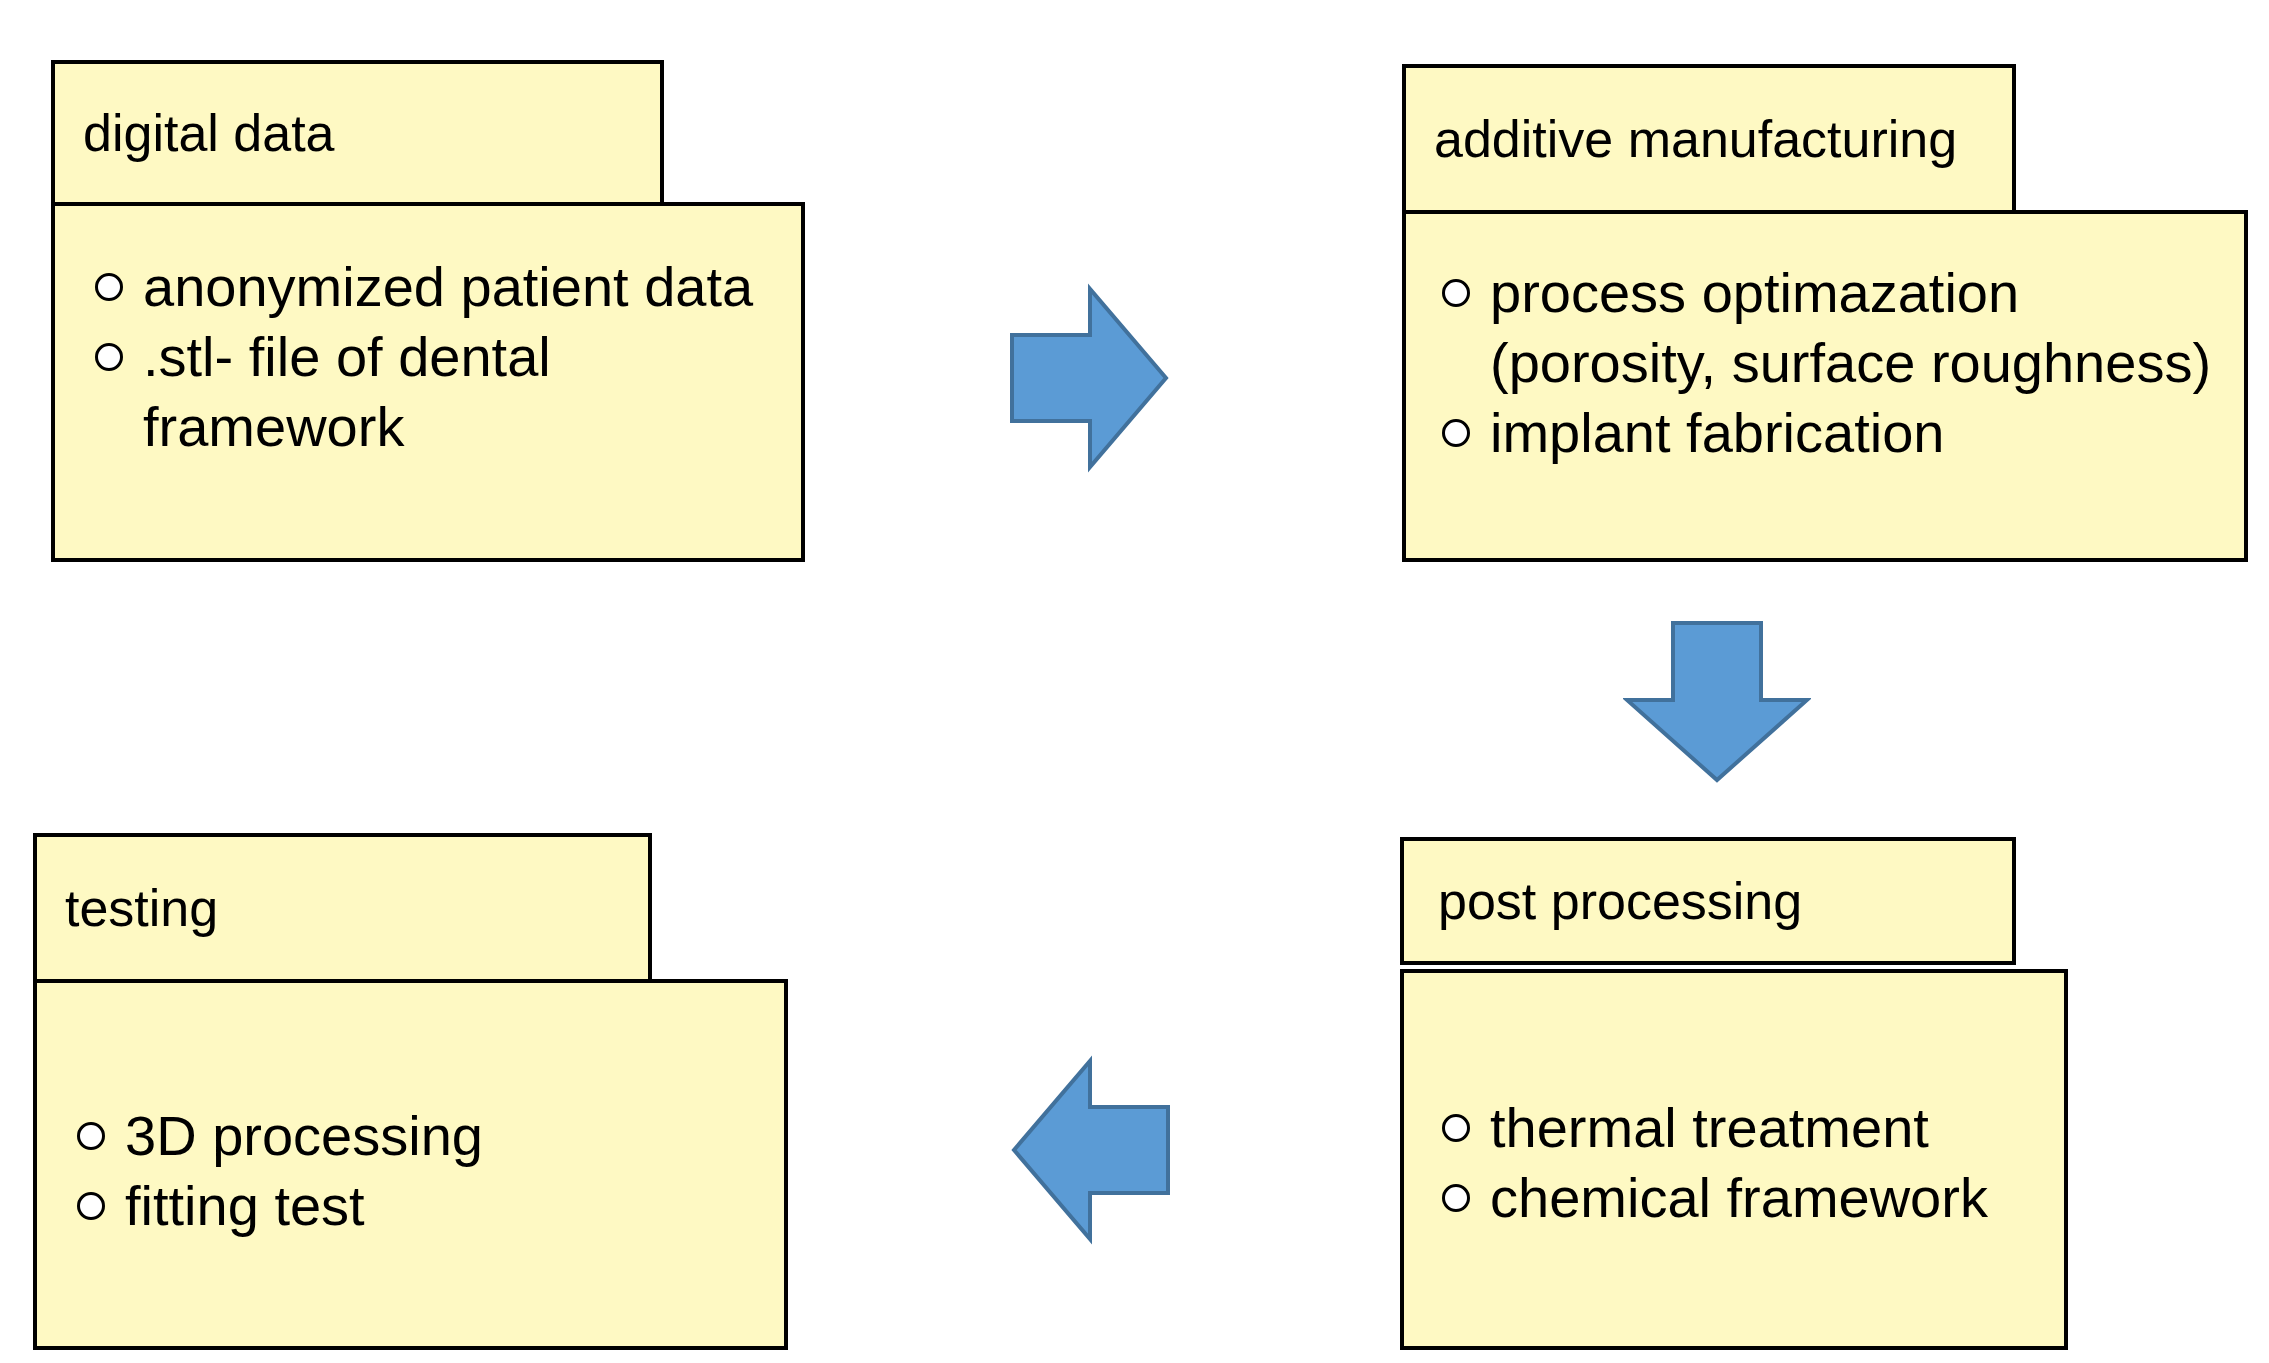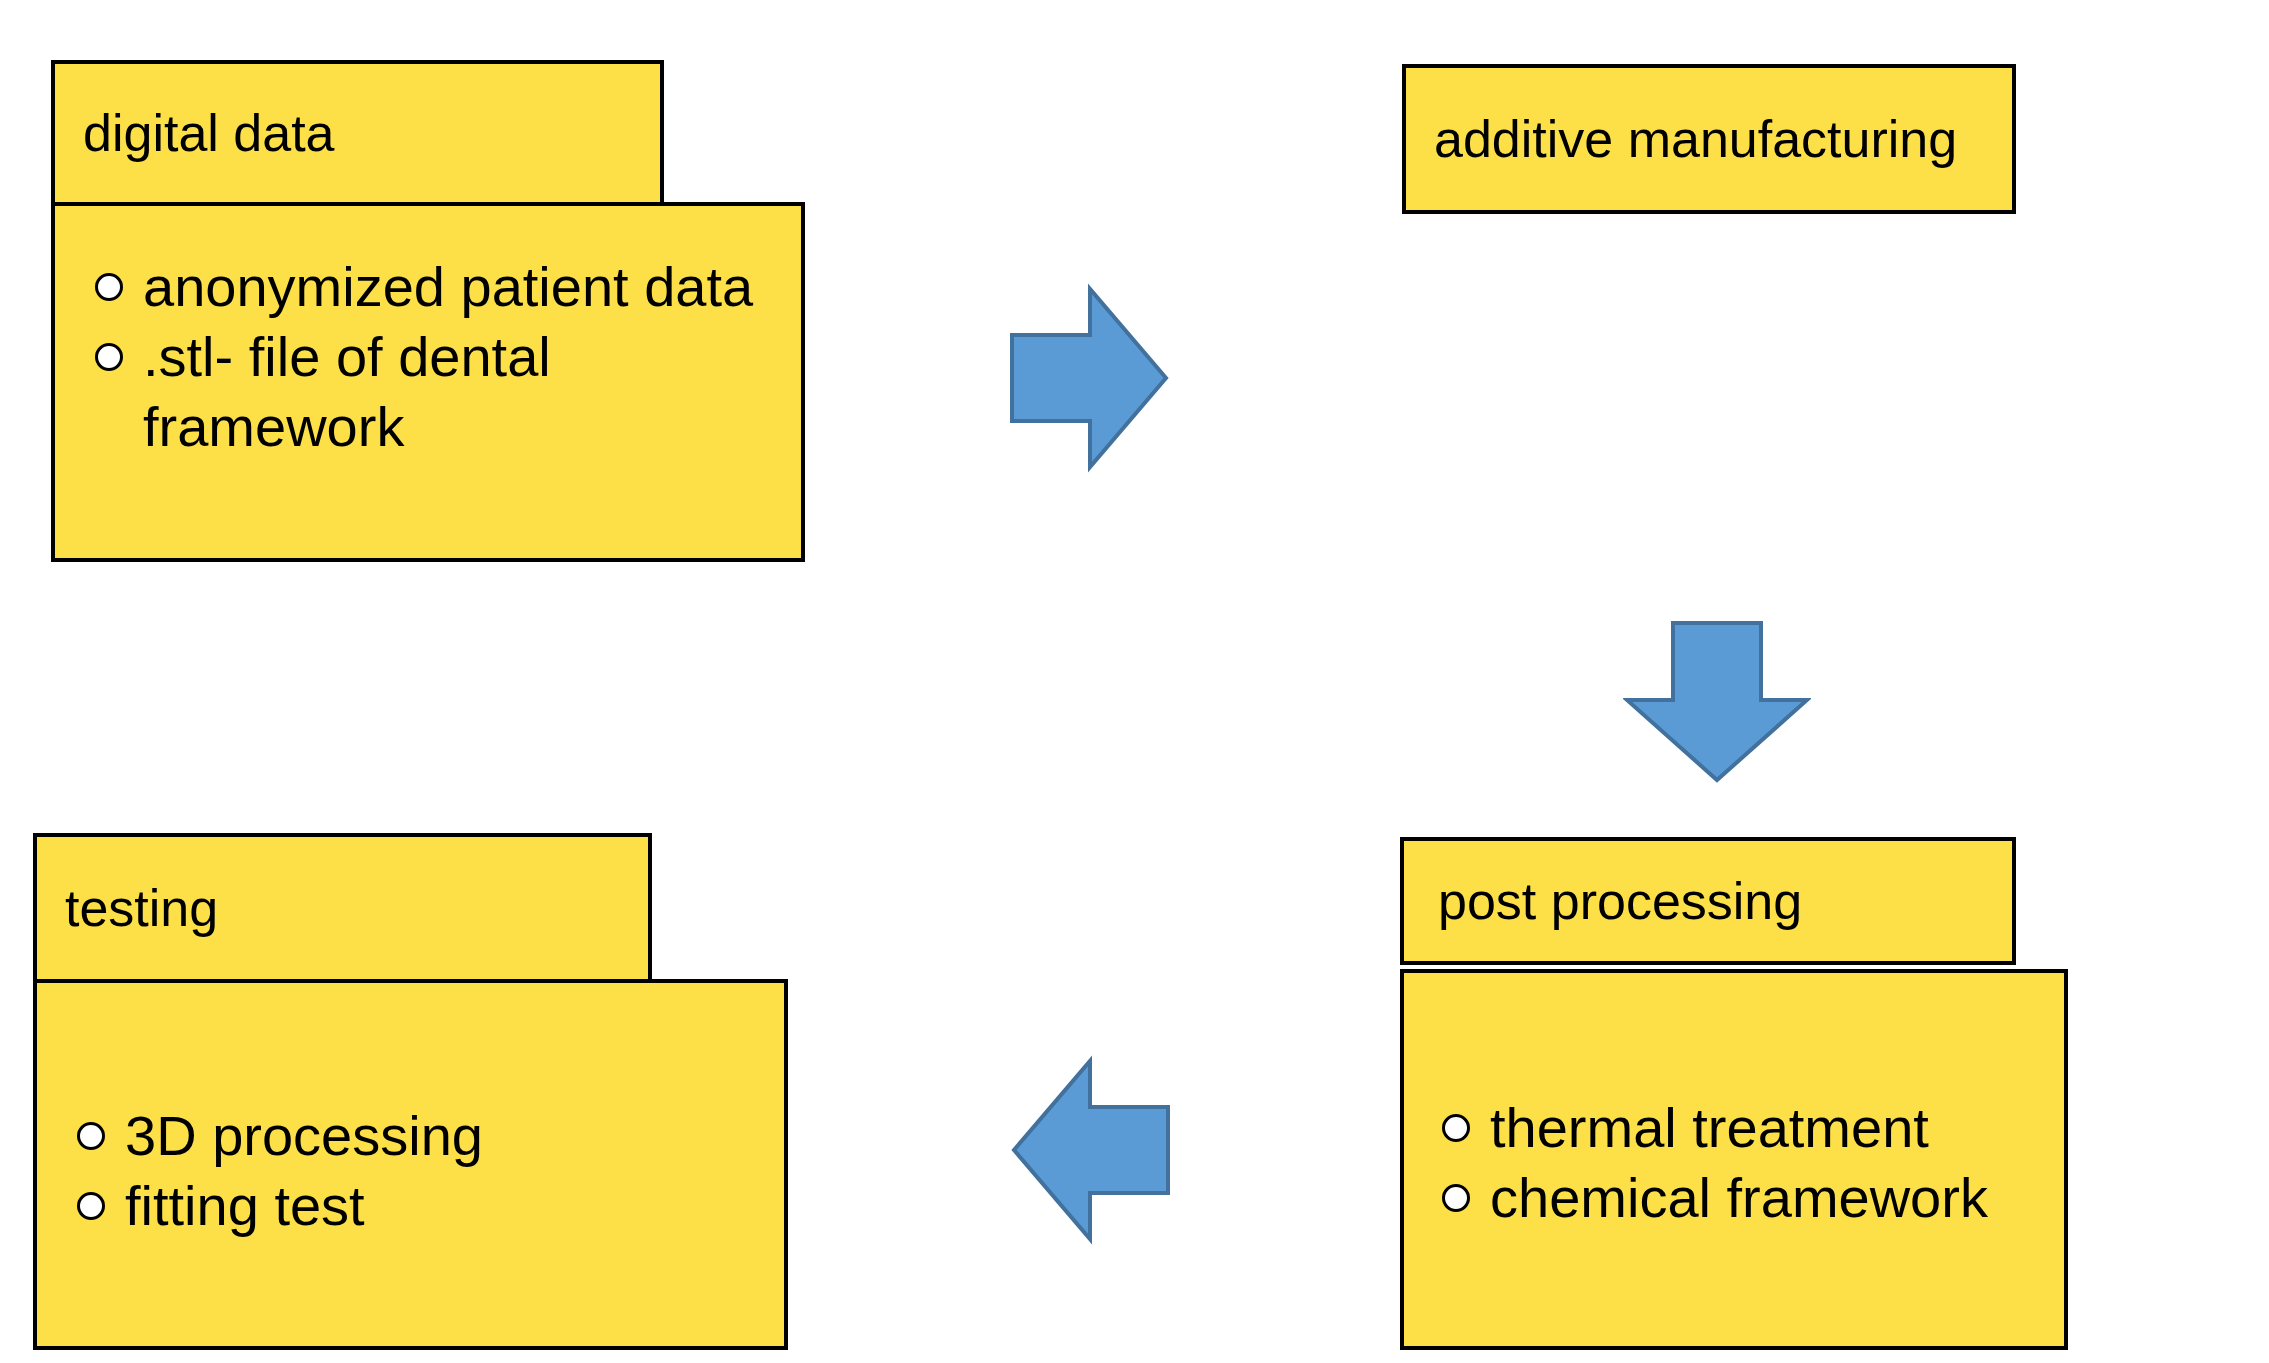--- a/index.html
+++ b/index.html
@@ -7,21 +7,21 @@
     position: relative;
     width: 2269px;
     height: 1363px;
     background: #ffffff;
     font-family: "Liberation Sans", sans-serif;
     color: #000000;
     overflow: hidden;
   }
   .tab, .bodybox {
     position: absolute;
-    background: #fde047;
+    background: #fef9c3;
     border: 4px solid #000000;
     box-sizing: border-box;
   }
   .tab {
     z-index: 2;
     display: flex;
     align-items: center;
   }
   .bodybox { z-index: 1; }
   .title {
@@ -75,20 +75,37 @@
           <div>.stl- file of dental</div>
           <div>framework</div>
         </div>
       </div>
     </div>
   </div>
 
   <div class="tab" style="left:1402px; top:64px; width:614px; height:150px; padding-left:28px;">
     <span class="title">additive manufacturing</span>
   </div>
+  <div class="bodybox" style="left:1402px; top:210px; width:846px; height:352px;">
+    <div class="items" style="padding:44px 18px 0 36px;">
+      <div class="item">
+        <span class="bullet"></span>
+        <div class="item-text">
+          <div>process optimazation</div>
+          <div>(porosity, surface roughness)</div>
+        </div>
+      </div>
+      <div class="item">
+        <span class="bullet"></span>
+        <div class="item-text">
+          <div>implant fabrication</div>
+        </div>
+      </div>
+    </div>
+  </div>
 
   <div class="tab" style="left:1400px; top:837px; width:616px; height:128px; padding-left:34px;">
     <span class="title">post processing</span>
   </div>
   <div class="bodybox" style="left:1400px; top:969px; width:668px; height:381px;">
     <div class="items" style="padding:120px 18px 0 38px;">
       <div class="item">
         <span class="bullet"></span>
         <div class="item-text">
           <div>thermal treatment</div>

